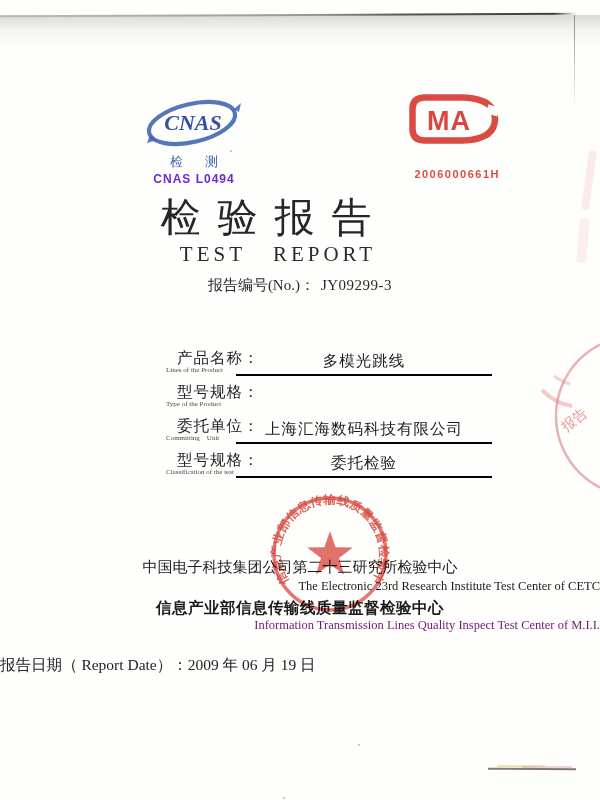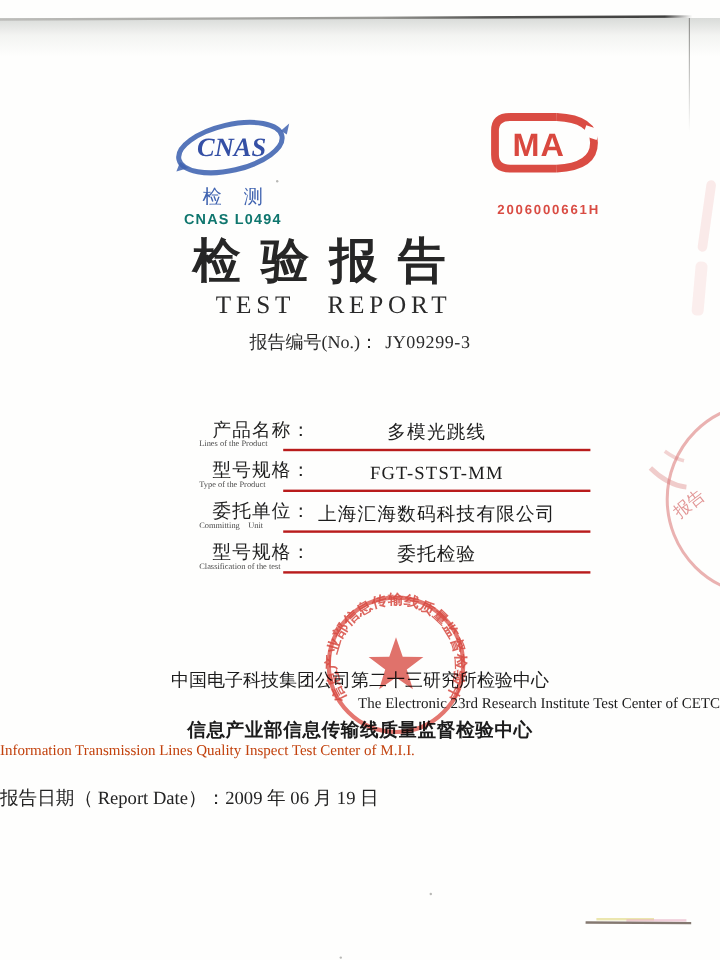--- a/index.html
+++ b/index.html
@@ -14,50 +14,50 @@
     background:linear-gradient(90deg,#bdbdba,#979793 55%,#565654 70%,#3e3e3d 96%, rgba(255,255,255,0)); transform:rotate(-0.25deg); }
   .edge-right { position:absolute; top:15px; left:574px; width:1px; height:95px;
     background:linear-gradient(180deg,#8f8f8c, rgba(200,200,198,0)); }
   .bl-dark { position:absolute; left:488px; top:768px; width:88px; height:2px; background:#6e6057; opacity:.85; transform:rotate(0.4deg); }
   .bl-yellow { position:absolute; left:497px; top:765px; width:48px; height:2px; background:#e6e09a; opacity:.8; }
   .bl-pink { position:absolute; left:522px; top:766px; width:50px; height:2px; background:#e8aec2; opacity:.6; }
   .speck { position:absolute; width:2px; height:2px; background:#b9b9b6; border-radius:50%; }
 
   
   .cnas { position:absolute; left:138px; top:96px; width:112px; text-align:center; }
-  .cnas-sub { color:#3f63b0; font-size:16px; letter-spacing:7px; text-indent:7px; margin-top:-3px;
-    font-family:Liberation Sans, sans-serif; }
-  .cnas-code { color:#0f766e; font-size:12px; font-weight:bold; letter-spacing:1px; margin-top:1px;
+  .cnas-sub { color:#3f63b0; font-size:13px; letter-spacing:7px; text-indent:7px; margin-top:-3px;
+    font-family:Liberation Mono, monospace; }
+  .cnas-code { color:#6d28d9; font-size:12px; font-weight:bold; letter-spacing:1px; margin-top:1px;
     font-family:"Liberation Sans","DejaVu Sans",sans-serif; }
 
   
   .cma { position:absolute; left:404px; top:93px; width:96px; text-align:right; }
   .cma-no { color:#d6392f; font-size:11px; font-weight:bold; letter-spacing:1.5px; margin-top:19px; margin-left:4px;
     font-family:"Liberation Sans","DejaVu Sans",sans-serif; opacity:.9; }
 
   
   .title-cn { position:absolute; top:190px; left:0; width:532px; text-align:center;
-    font-size:40px; letter-spacing:17px; text-indent:17px; color:#262626; font-weight:700; }
+    font-size:40px; letter-spacing:17px; text-indent:17px; color:#262626; font-weight:400; }
   .title-en { position:absolute; top:242px; left:0; width:556px; text-align:center;
     font-size:21px; letter-spacing:4px; word-spacing:18px; color:#2a2a2a; }
   .report-no { position:absolute; top:276px; left:0; width:600px; text-align:center; font-size:15px; color:#2a2a2a; }
   .report-no .val { margin-left:6px; letter-spacing:0.5px; }
 
   
   .field-row { position:absolute; left:0; width:600px; height:32px; }
   .fl-cn { position:absolute; left:177px; top:0; font-size:15.5px; letter-spacing:1px; color:#1f1f1f; }
   .fl-en { position:absolute; left:166px; top:18px; font-size:7px; color:#4a4a4a; white-space:pre; }
-  .fv { position:absolute; left:236px; top:0; width:256px; height:28px; border-bottom:2px solid #b91c1c;
+  .fv { position:absolute; left:236px; top:0; width:256px; height:28px; border-bottom:2px solid #000000;
     text-align:center; font-size:15.5px; line-height:26px; color:#1d1d1d; letter-spacing:1px; }
 
   
   .org-cn1 { position:absolute; top:558px; left:0; width:600px; text-align:center; font-size:15px; font-weight:normal; color:#1c1c1c; letter-spacing:0px; }
   .org-en1 { position:absolute; top:579px; left:0; width:600px; text-align:right; font-size:12.5px; color:#1c1c1c; }
   .org-cn2 { position:absolute; top:598px; left:0; width:600px; text-align:center; font-size:15.5px; font-weight:bold; color:#1c1c1c; letter-spacing:0.5px; }
-  .org-en2 { position:absolute; top:618px; left:0; width:600px; text-align:left; font-size:12.5px; color:#c2410c; }
+  .org-en2 { position:absolute; top:618px; left:0; width:600px; text-align:right; font-size:12.5px; color:#701a75; }
   .date-line { position:absolute; top:655px; left:0; width:600px; text-align:left; font-size:15.5px; color:#232323; }
 
   
   .round-stamp { position:absolute; left:268px; top:491px; width:124px; height:126px; mix-blend-mode:multiply; }
   .side-stamp { position:absolute; left:524px; top:328px; width:76px; height:174px; mix-blend-mode:multiply; }
   .red-smudge { position:absolute; background:rgba(220,90,90,0.12); border-radius:4px; }
 </style>
 </head>
 <body>
 
@@ -99,21 +99,20 @@
   </div>
 
   <div class="field-row" style="top:348px;">
     <span class="fl-cn">产品名称：</span>
     <span class="fl-en">Lines of the Product</span>
     <span class="fv">多模光跳线</span>
   </div>
   <div class="field-row" style="top:382px;">
     <span class="fl-cn">型号规格：</span>
     <span class="fl-en">Type of the Product</span>
-    <span class="fv">FGT-STST-MM</span>
   </div>
   <div class="field-row" style="top:416px;">
     <span class="fl-cn">委托单位：</span>
     <span class="fl-en">Committing    Unit</span>
     <span class="fv">上海汇海数码科技有限公司</span>
   </div>
   <div class="field-row" style="top:450px;">
     <span class="fl-cn">型号规格：</span>
     <span class="fl-en">Classification of the test</span>
     <span class="fv">委托检验</span>

